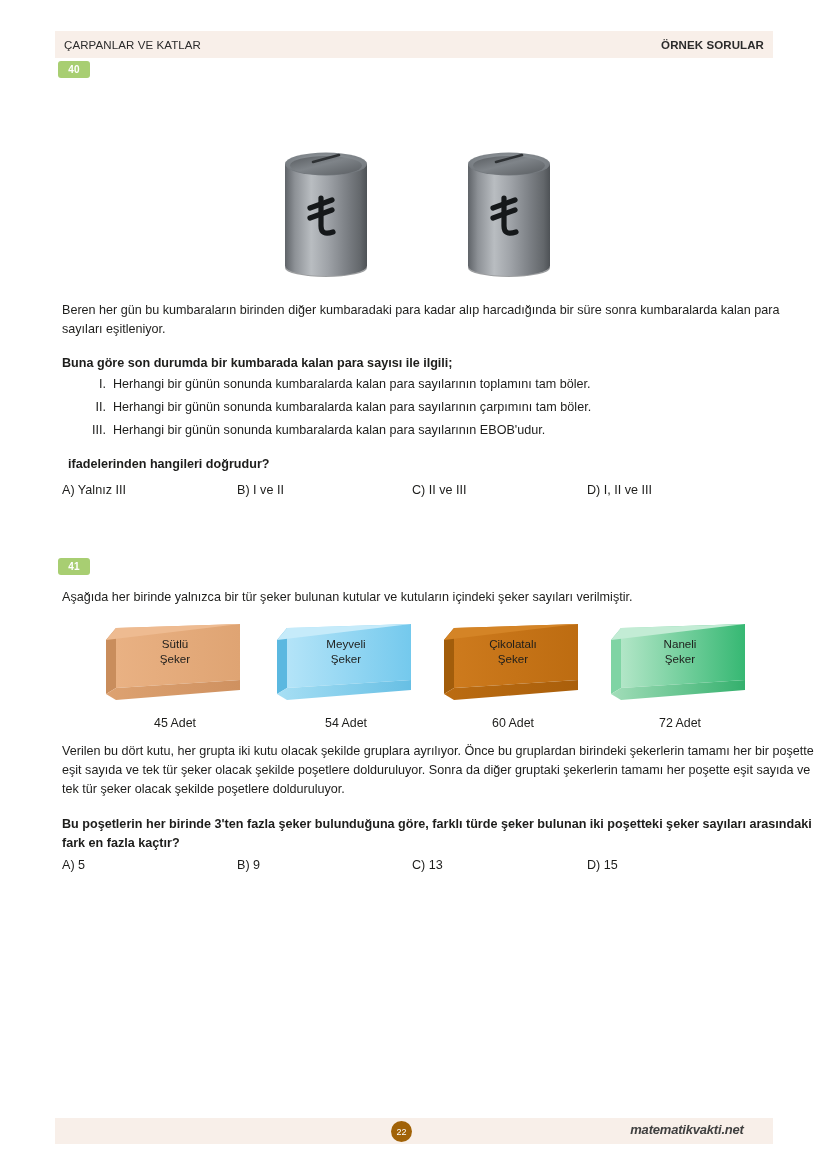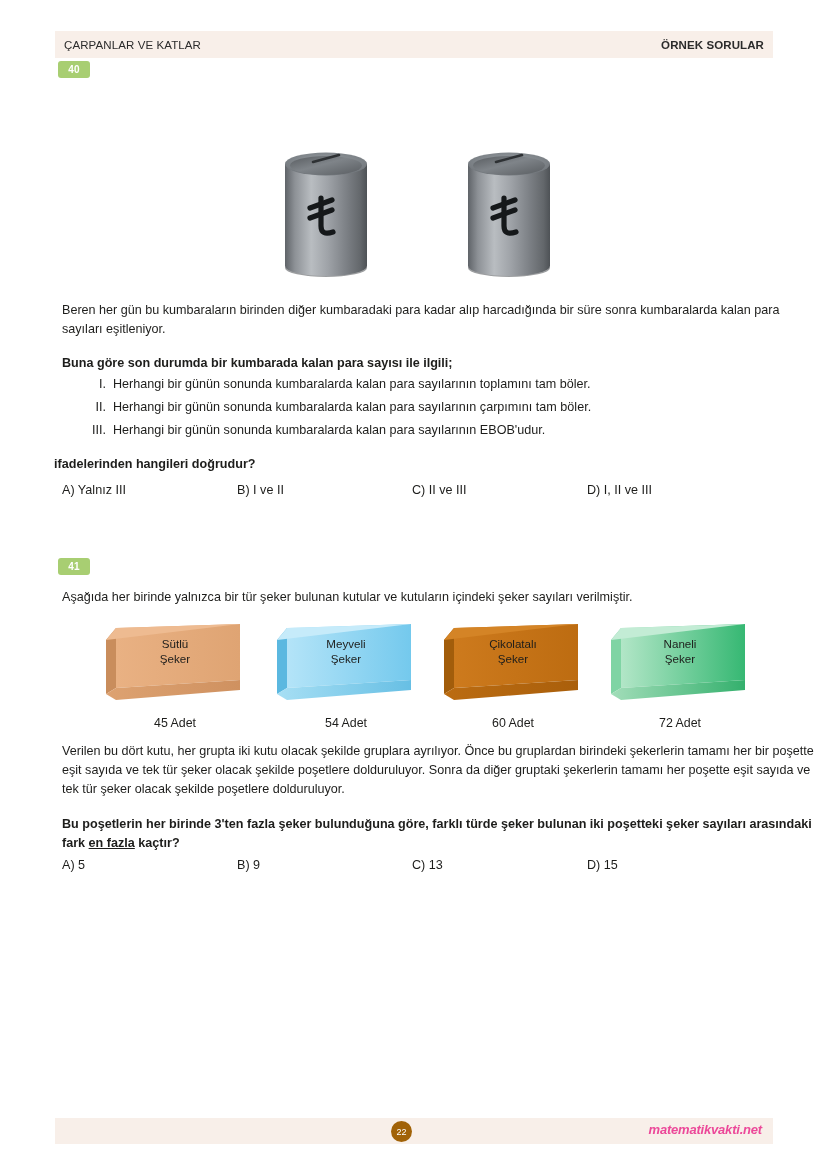--- a/index.html
+++ b/index.html
@@ -128,21 +128,21 @@
   .roman-num {
     width: 24px;
     flex: 0 0 24px;
     text-align: right;
     padding-right: 7px;
     box-sizing: content-box;
   }
   .roman-text { flex: 1; }
 
   #q40-ask {
-    left: 54px;
+    left: 68px;
     top: 455px;
     width: 752px;
   }
 
   .options {
     position: absolute;
     width: 700px;
     display: flex;
     font-size: 12.6px;
     color: #1d1d1b;
@@ -200,21 +200,21 @@
     left: 62px;
     top: 742px;
     width: 752px;
   }
   #q41-ask {
     left: 62px;
     top: 815px;
     width: 752px;
     font-weight: bold;
   }
-  .ul-span { text-decoration: underline; }
+  .ul-span { }
 
   
   .footer-bar {
     position: absolute;
     left: 55px;
     top: 1118px;
     width: 718px;
     height: 26px;
     background: #f8efe9;
   }
@@ -230,25 +230,25 @@
     font-size: 9px;
     display: flex;
     align-items: center;
     justify-content: center;
   }
   .site-name {
     position: absolute;
     left: 612px;
     top: 1122px;
     width: 150px;
-    text-align: right;
+    text-align: center;
     font-size: 13px;
     font-weight: bold;
     font-style: italic;
-    color: #ec4899;
+    color: #404040;
     letter-spacing: -0.2px;
   }
 </style>
 </head>
 <body>
 
 <div class="page">
 
   <div class="header-bar">
     <div class="header-title">ÇARPANLAR VE KATLAR</div>

